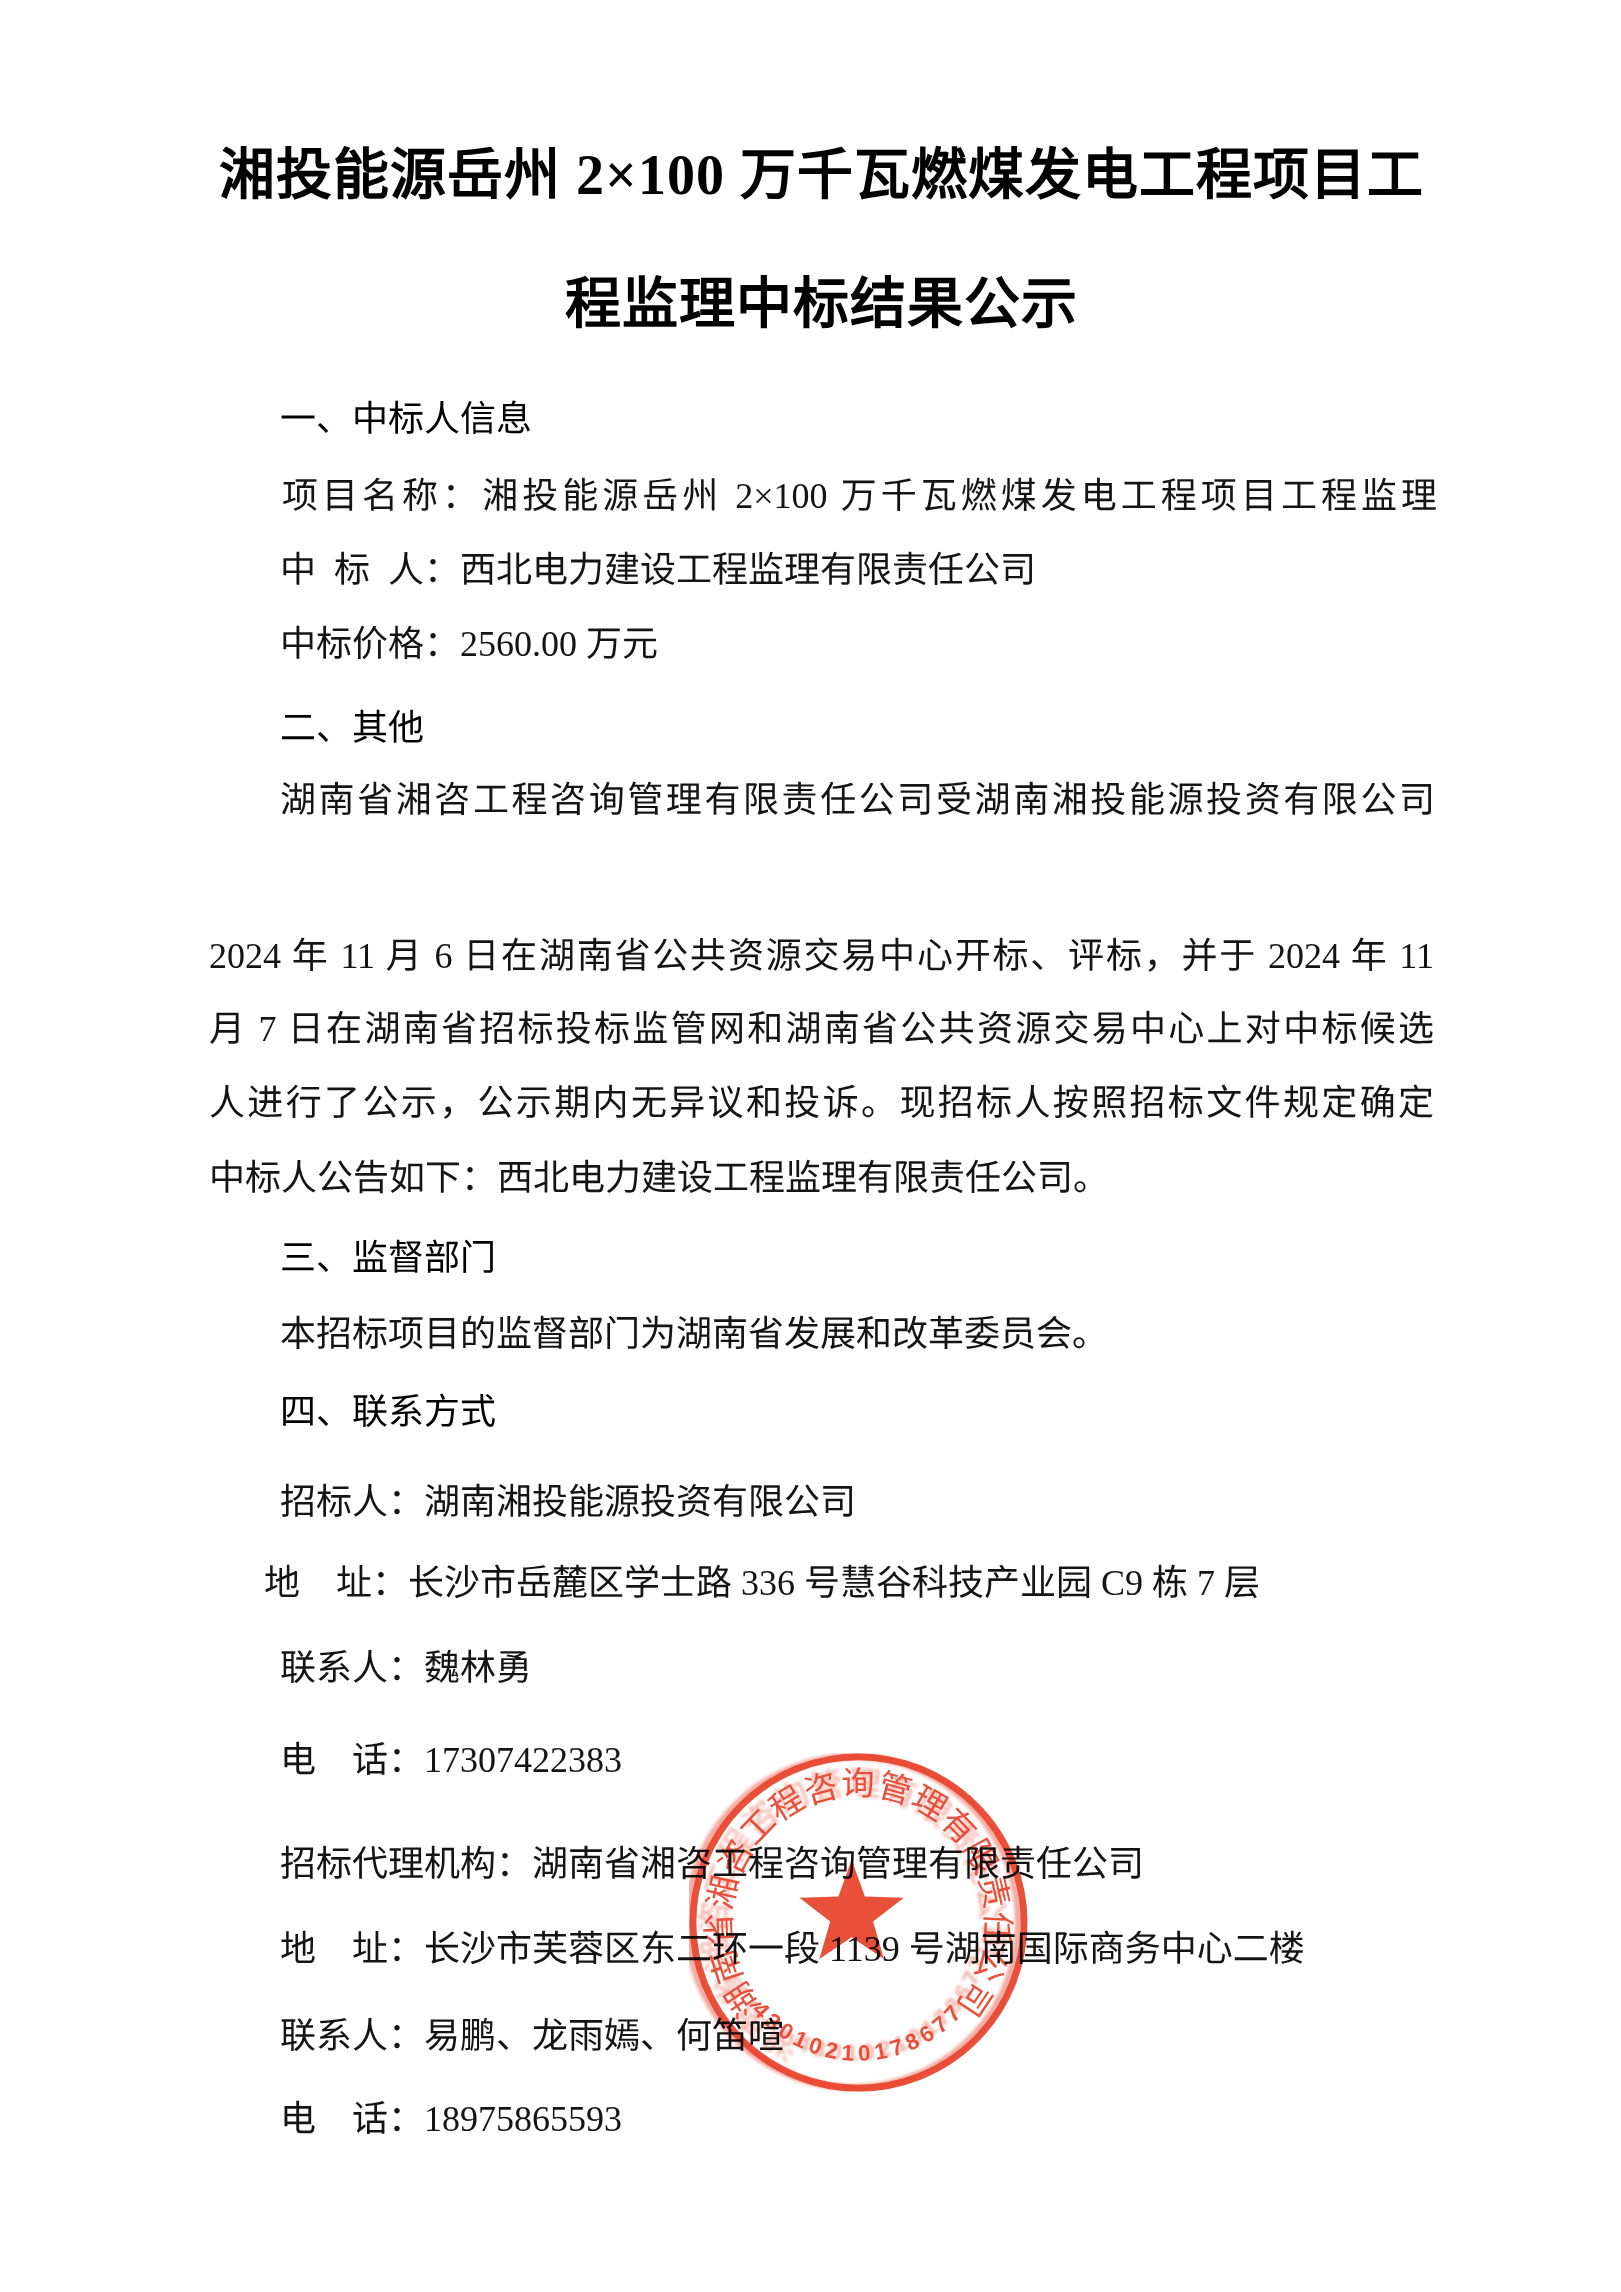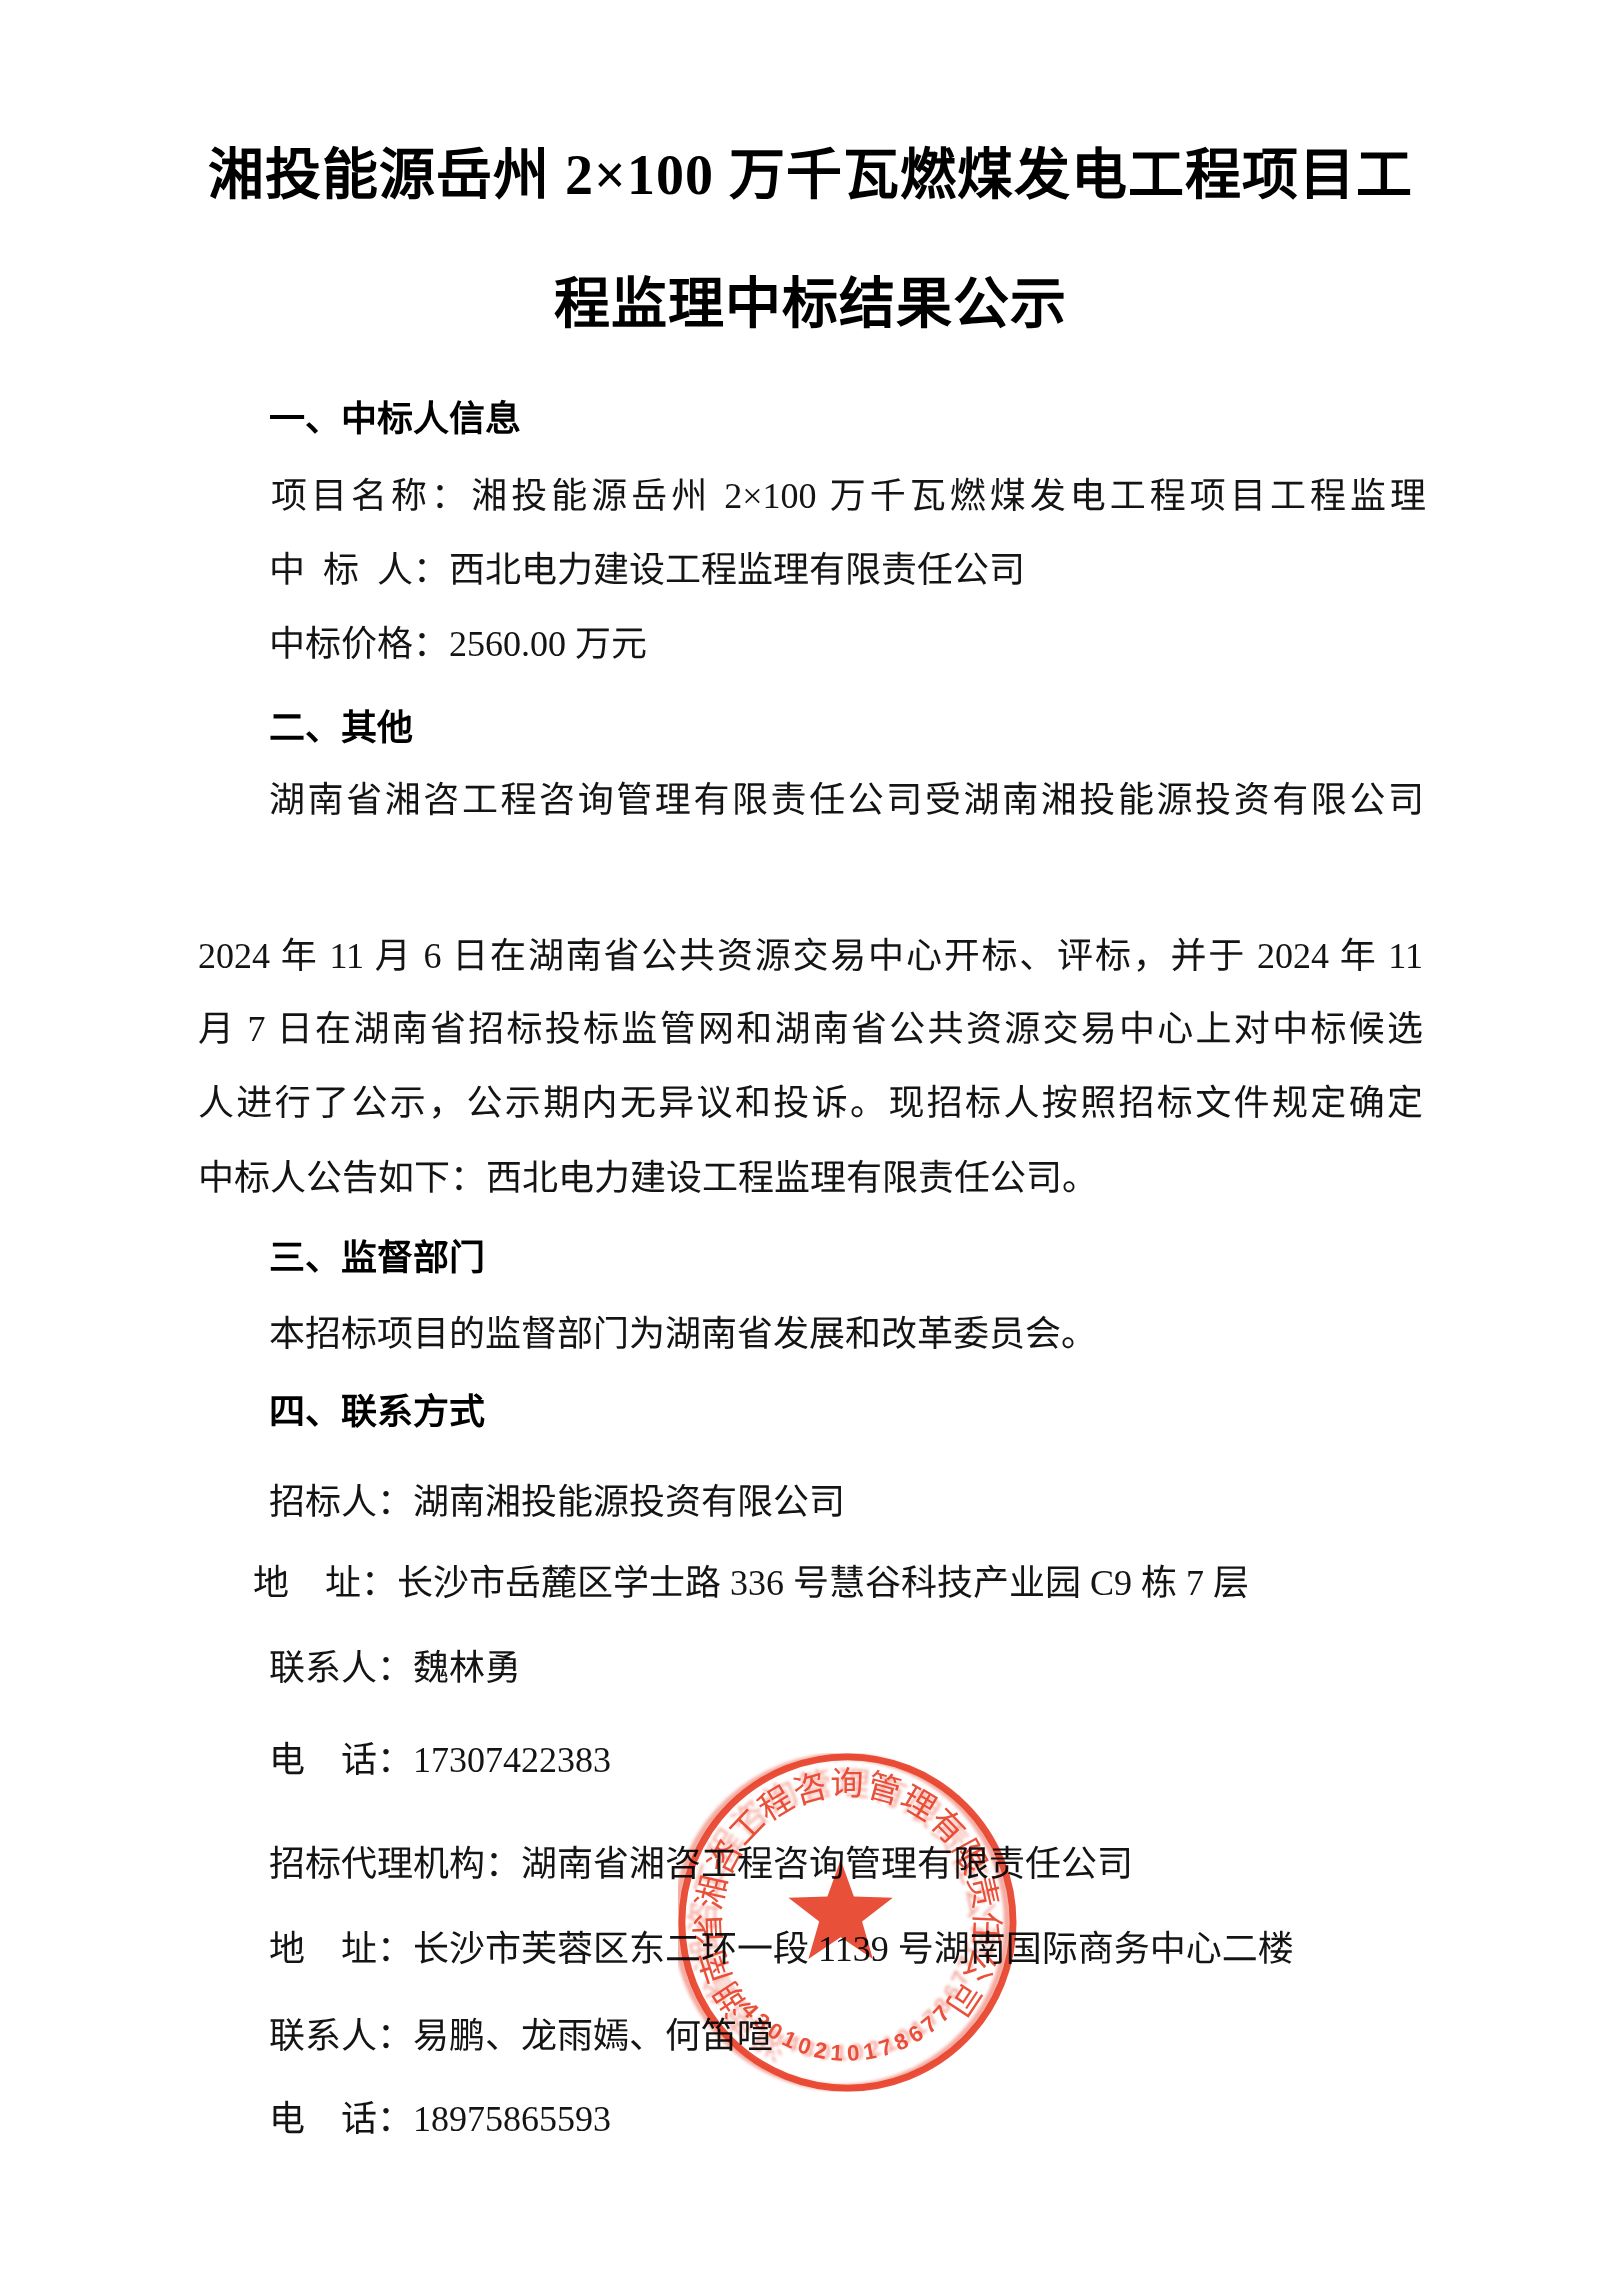--- a/index.html
+++ b/index.html
@@ -1,22 +1,22 @@
 <!DOCTYPE html>
 <html lang="zh-CN"><head>
 <meta charset="utf-8">
 <style>
   html,body{margin:0;padding:0;background:#ffffff;}
   .page{position:relative;width:1506px;height:2293px;background:#ffffff;overflow:hidden;
-        font-family:"Liberation Serif","DejaVu Serif",serif;color:#111;}
+        font-family:"Liberation Serif","DejaVu Serif",serif;color:#111;margin-left:11px;}
   .title{position:absolute;left:0;width:1621px;text-align:center;
          font-family:"Liberation Serif","DejaVu Serif",serif;font-weight:700;
          font-size:56px;line-height:65px;letter-spacing:1px;color:#000;white-space:pre;}
   .ln{position:absolute;font-size:36px;line-height:43px;white-space:pre;color:#141414;}
-  .hd{font-family:"Liberation Sans","DejaVu Sans",sans-serif;font-weight:700;color:#000;}
+  .hd{font-family:"Liberation Sans","DejaVu Sans",sans-serif;font-weight:400;color:#000;}
   .jst{white-space:normal;text-align:justify;text-align-last:justify;word-break:keep-all;}
   .stamp{position:absolute;left:678px;top:1753px;width:339px;height:339px;
          mix-blend-mode:multiply;pointer-events:none;}
   .stxt{font-size:34px;letter-spacing:1px;fill:#e8432c;
         font-family:"Liberation Serif","DejaVu Serif",serif;}
   .sdig{font-size:23px;letter-spacing:5px;fill:#e8432c;font-weight:700;
         font-family:"Liberation Sans","DejaVu Sans",sans-serif;}
 </style>
 </head>
 <body>

